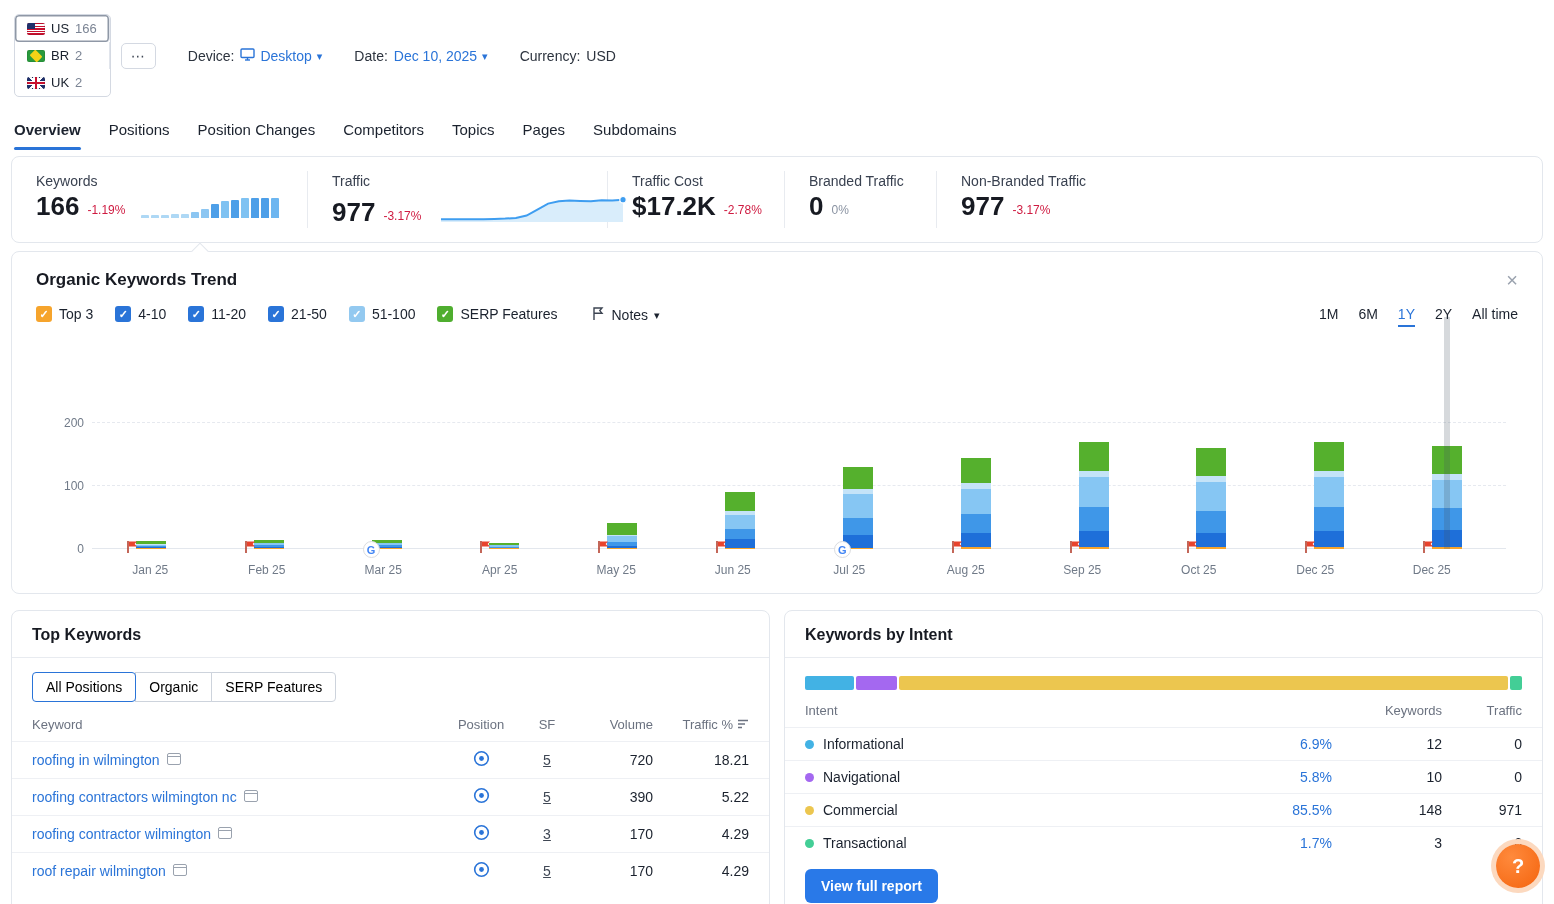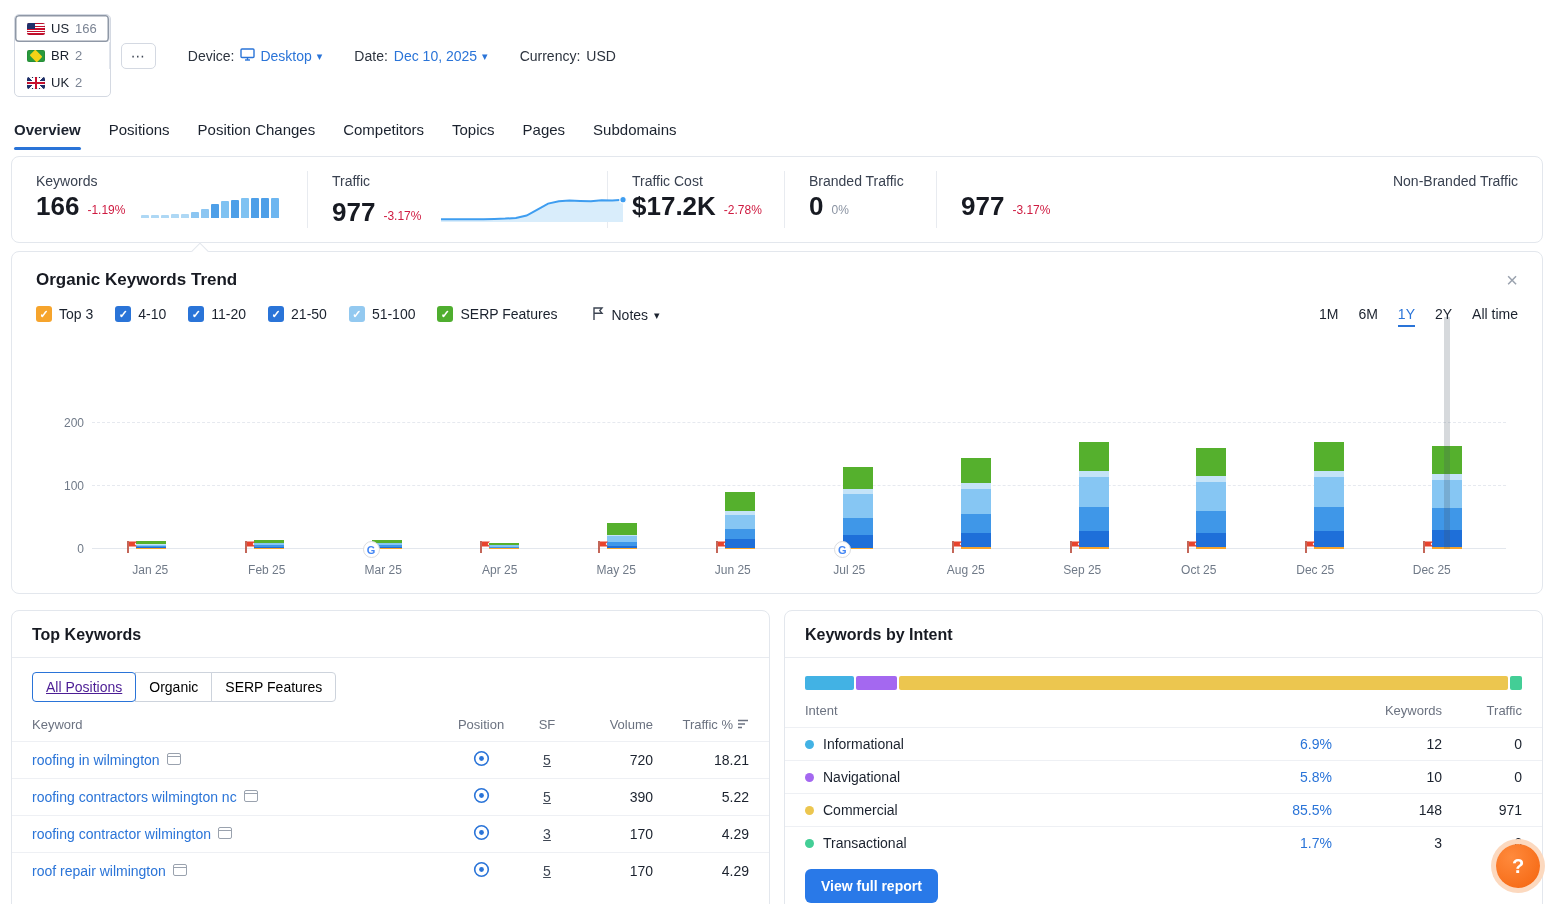--- a/index.html
+++ b/index.html
@@ -59,21 +59,21 @@
   .metric-card { padding:2px 24px; border-right:1px solid #e8ebf0; cursor:pointer; }
   .metric-card:last-child { border-right:none; }
   .metric-label { font-size:14px; color:#394150; margin-bottom:4px; }
   .metric-value-row { display:flex; align-items:flex-end; gap:8px; }
   .metric-value { font-size:26px; font-weight:700; color:#171a22; line-height:1.05; }
   .metric-delta { font-size:12px; margin-bottom:3px; }
   .m-keywords { width:296px; }
   .m-traffic { width:300px; }
   .m-cost { width:177px; }
   .m-branded { width:152px; }
-  .m-nonbranded { flex:1;text-align:right; }
+  .m-nonbranded { flex:1; }
   .minibars { display:flex; align-items:flex-end; gap:2px; height:24px; margin-left:8px; margin-bottom:2px; }
   .minibars .mb { width:8px; border-radius:1px 1px 0 0; }
   .sparkline { margin-left:10px; margin-bottom:0; }
 
   
   .trend-panel { position:relative; margin-top:8px; padding:18px 24px 16px; }
   .notch { position:absolute; top:-7px; left:182px; width:12px; height:12px; background:#fff;
     border-left:1px solid #e3e7ed; border-top:1px solid #e3e7ed; transform:rotate(45deg); }
   .trend-head { display:flex; align-items:center; }
   .trend-title { font-size:17px; font-weight:700; color:#171a22; }
@@ -108,21 +108,21 @@
 
   
   .bottom-row { display:flex; gap:14px; margin:16px 11px 0; height:330px; }
   .bottom-panel { background:#fff; border:1px solid #e3e7ed; border-radius:8px; flex:1; overflow:hidden; }
   .bp-title { font-size:16px; font-weight:700; color:#171a22; padding:15px 20px 13px; border-bottom:1px solid #e8ebf0; }
 
   .kw-tabs { display:flex; margin:14px 20px 6px; }
   .kw-tab { border:1px solid #cdd3dc; background:#fff; padding:6px 13px; font-size:14px; cursor:pointer; margin-left:-1px; }
   .kw-tab:first-child { border-radius:4px 0 0 4px; margin-left:0; }
   .kw-tab:last-child { border-radius:0 4px 4px 0; }
-  .kw-tab.active { border:1px solid #2a74d8; color:#4c1d95; position:relative; z-index:2; border-radius:4px;text-decoration:underline; }
+  .kw-tab.active { border:1px solid #2a74d8; color:#000000; position:relative; z-index:2; border-radius:4px; }
 
   table.data { width:100%; border-collapse:collapse; }
   .data th { font-size:13px; font-weight:400; color:#6b7280; text-align:left; padding:9px 8px; }
   .data td { font-size:14px; padding:8px 8px; border-top:1px solid #eef0f4; color:#1b222e; }
   .col-right { text-align:right !important; }
   .col-center { text-align:center !important; }
   .kw-link { color:#2a74d8; cursor:pointer; display:inline-flex; align-items:center; gap:7px; }
   .sf-link { color:#3f4754; text-decoration:underline; cursor:pointer; }
   .th-sort { display:inline-flex; align-items:center; gap:5px; }
   .first-pad { padding-left:20px !important; }

